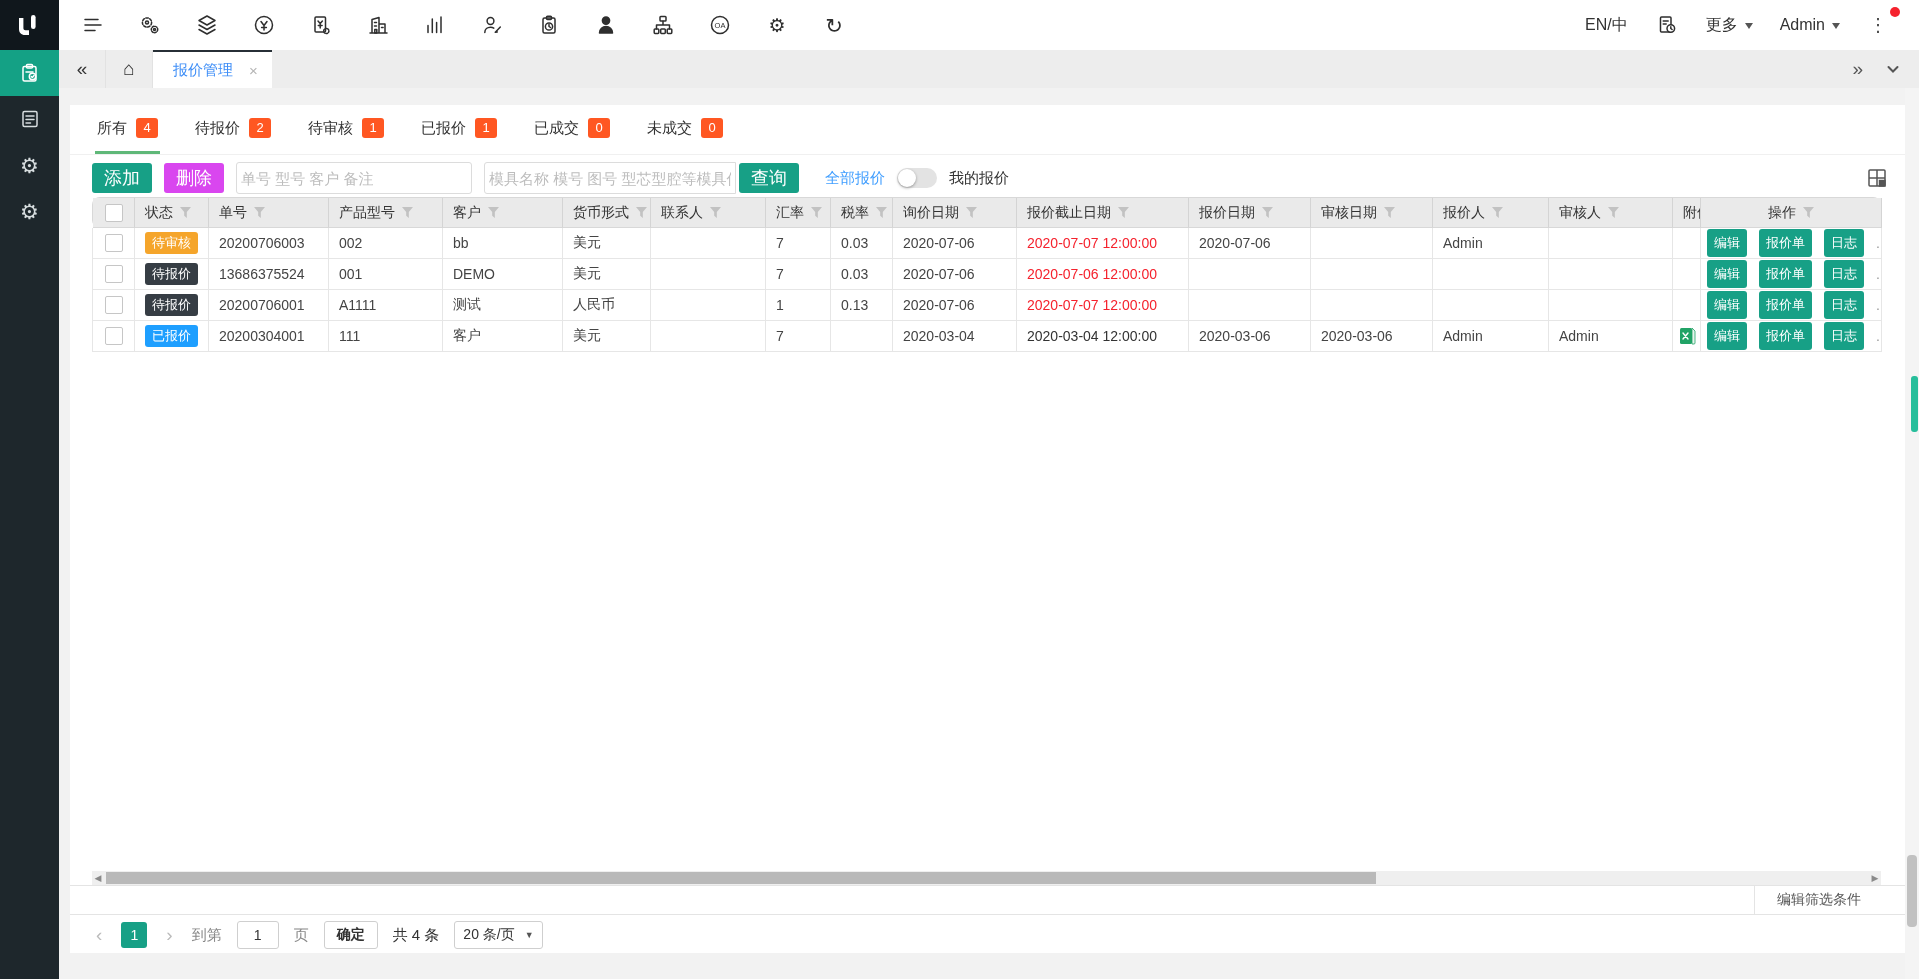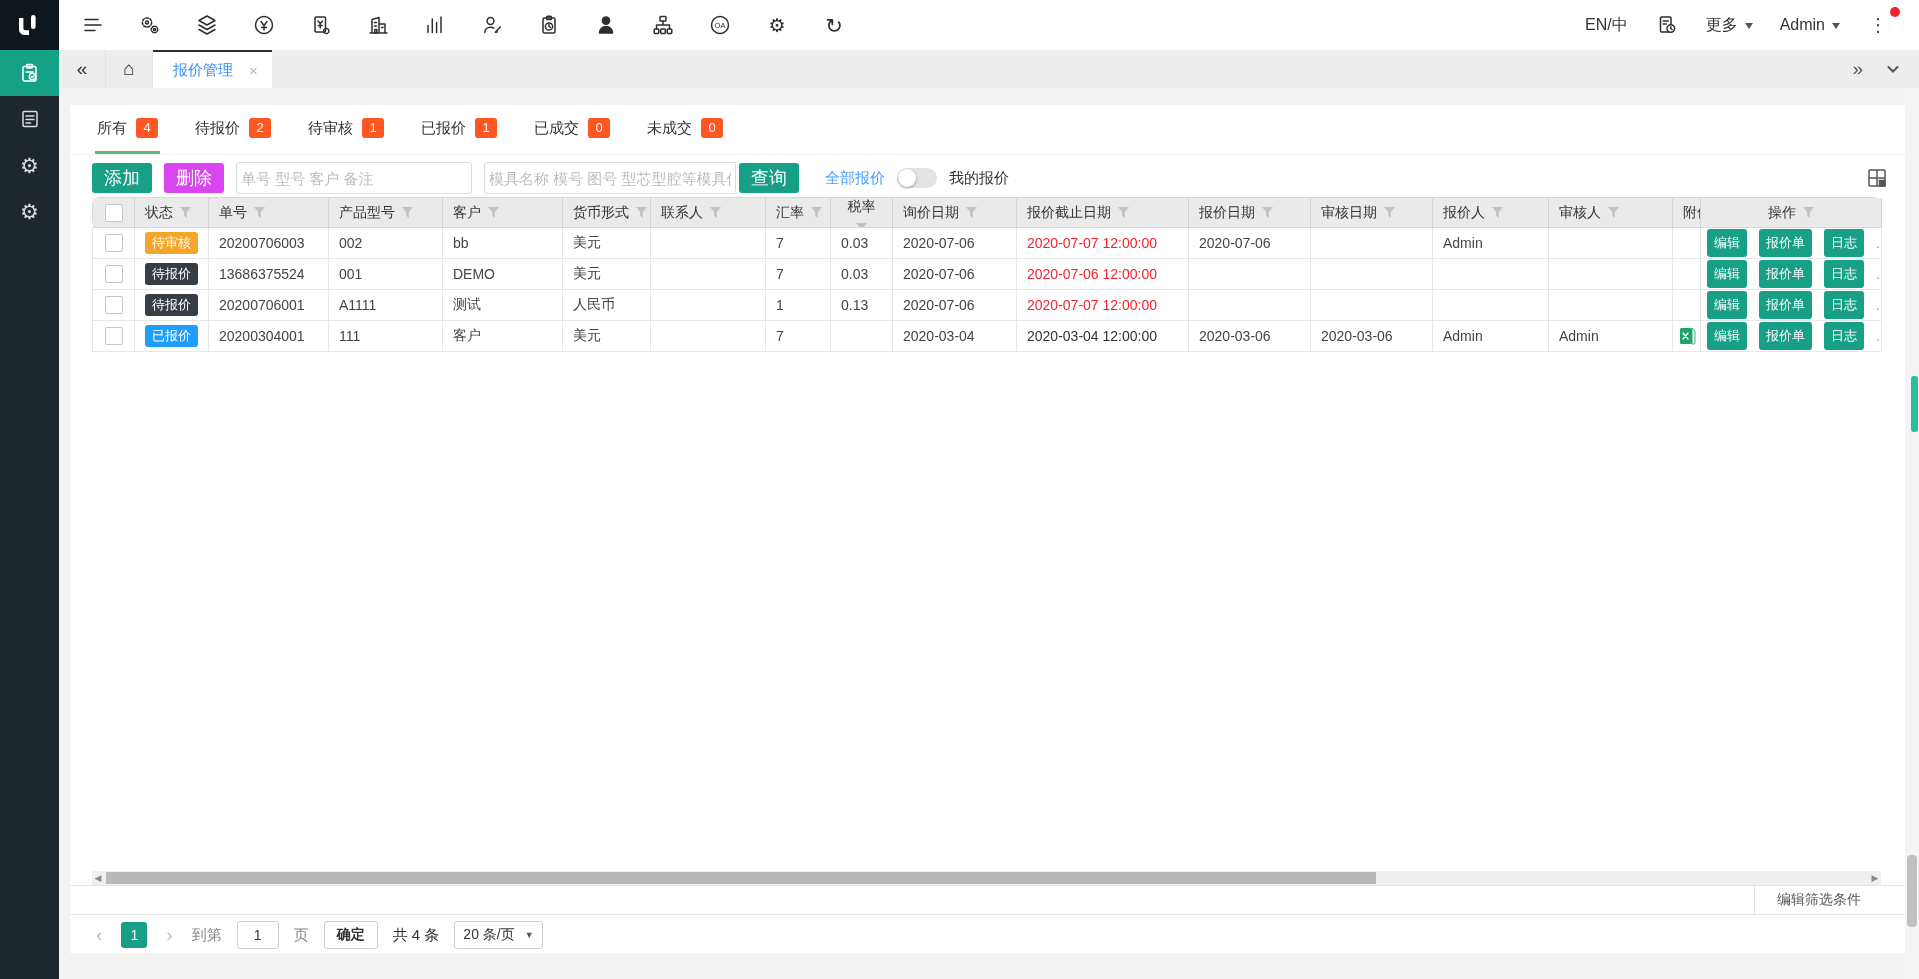--- a/index.html
+++ b/index.html
@@ -351,21 +351,21 @@
             <span class="funnel"></span>
           </div>
           <div class="cell th" style="width: 115px;">
             <span>联系人</span>
             <span class="funnel"></span>
           </div>
           <div class="cell th" style="width: 65px;">
             <span>汇率</span>
             <span class="funnel"></span>
           </div>
-          <div class="cell th" style="width: 62px; flex-direction: column;">
+          <div class="cell th" style="width: 62px;">
             <span>税率</span>
             <span class="funnel"></span>
           </div>
           <div class="cell th" style="width: 124px;">
             <span>询价日期</span>
             <span class="funnel"></span>
           </div>
           <div class="cell th" style="width: 172px;">
             <span>报价截止日期</span>
             <span class="funnel"></span>

